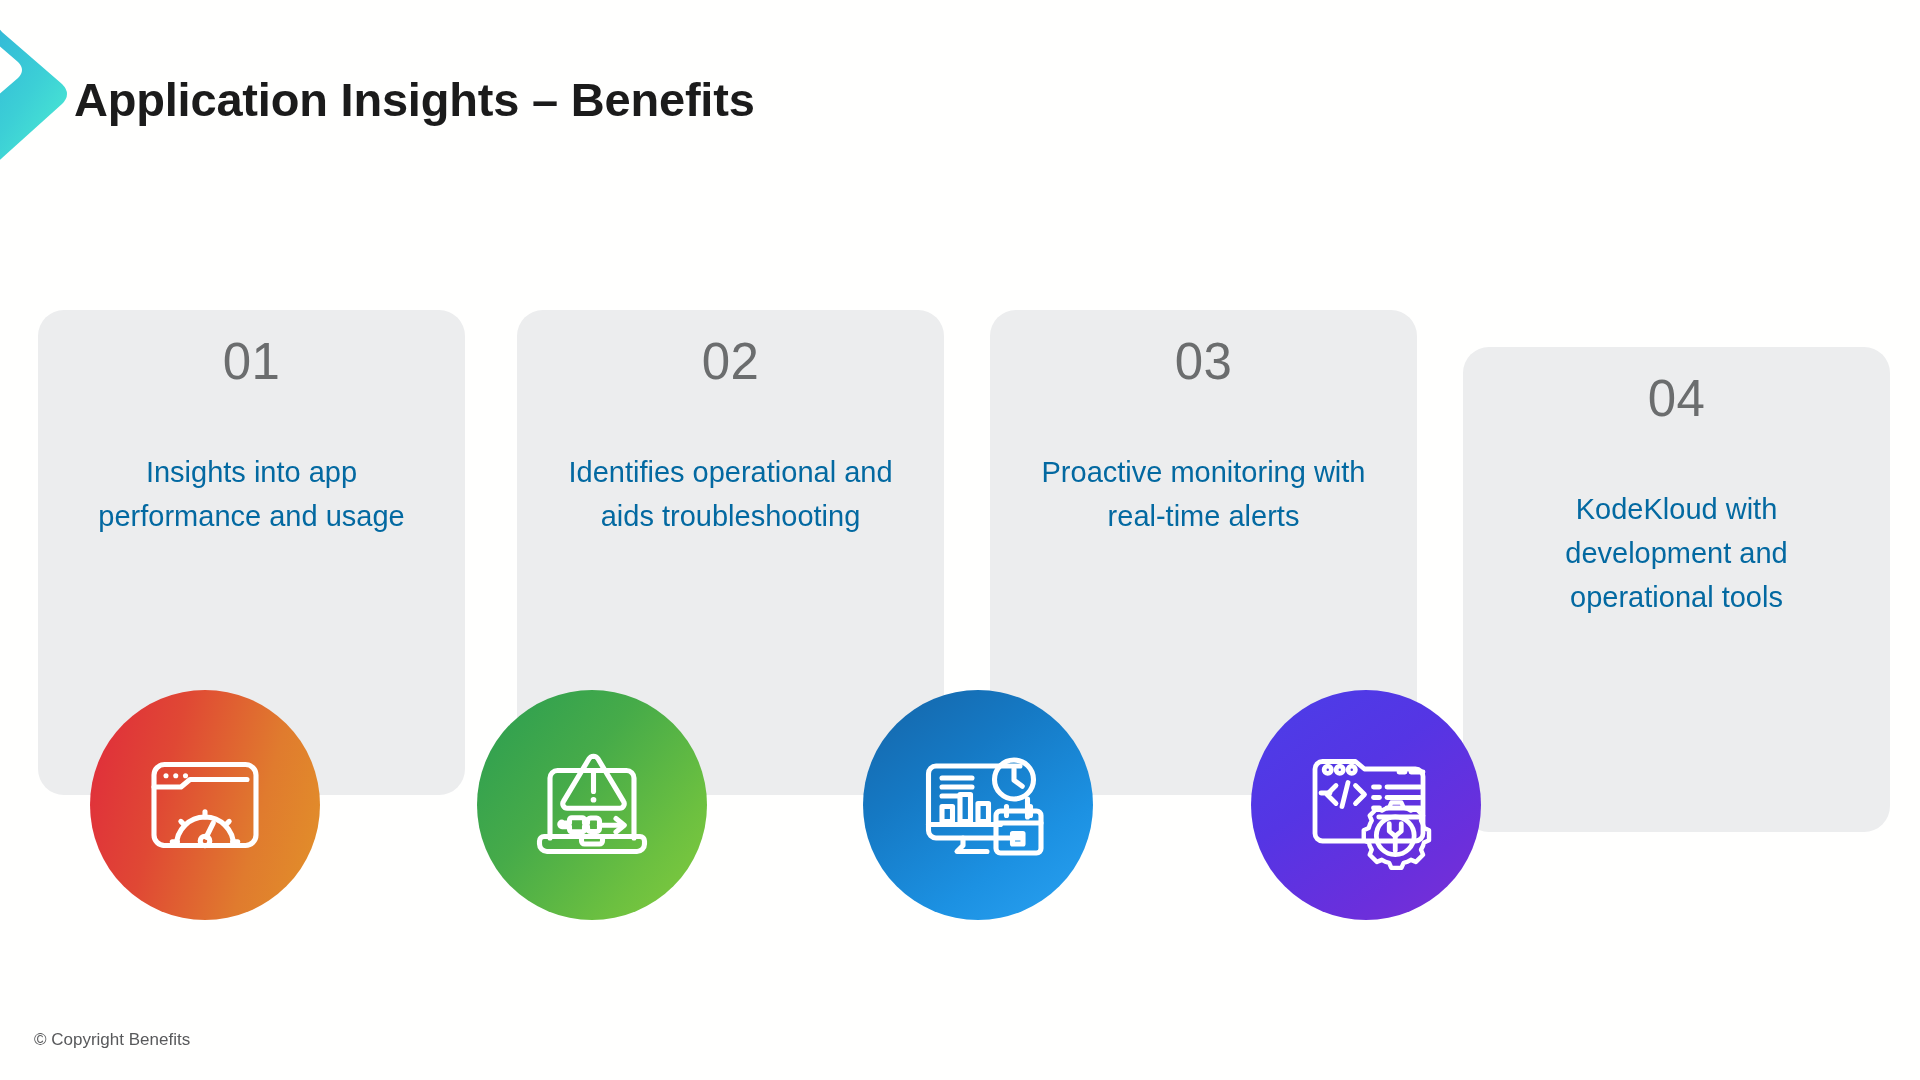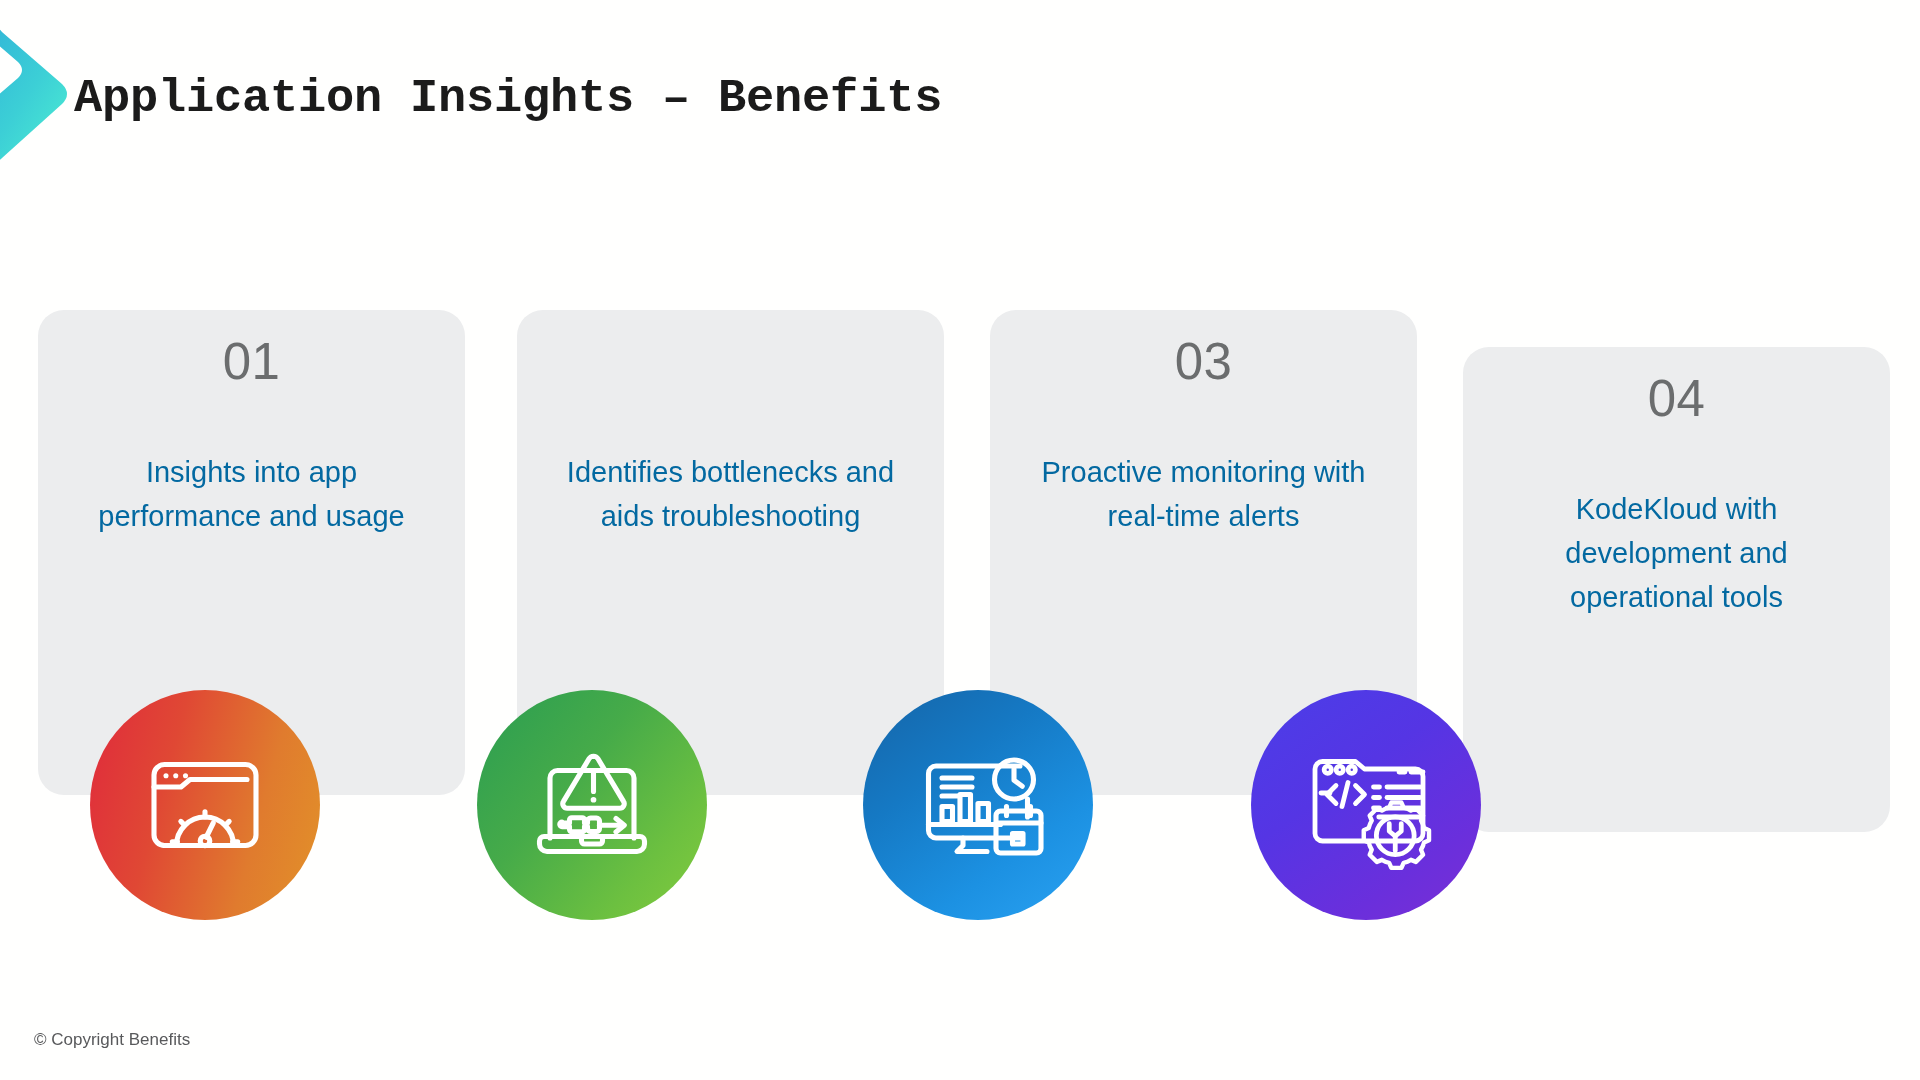--- a/index.html
+++ b/index.html
@@ -25,21 +25,21 @@
 
   
   .page-title {
     position:absolute;
     left:74px; top:72px;
     font-size:47px;
     font-weight:600;
     letter-spacing:-0.2px;
     color:#1b1b1b;
     white-space:nowrap;
-    font-family:Liberation Mono, monospace;
+    font-family:Liberation Sans, sans-serif;
   }
 
   
   .cards {
     position:absolute;
     left:0; top:310px;
     width:1920px; height:500px;
   }
   .card {
     position:absolute;
@@ -122,21 +122,22 @@
   <div class="page-title">Application Insights – Benefits</div>
 
   <div class="cards">
 
     <div class="card card-1">
       <div class="card-number">01</div>
       <div class="card-text">Insights into app performance and usage</div>
     </div>
 
     <div class="card card-2">
-      <div class="card-text">Identifies bottlenecks and aids troubleshooting</div>
+      <div class="card-number">02</div>
+      <div class="card-text">Identifies operational and aids troubleshooting</div>
     </div>
 
     <div class="card card-3">
       <div class="card-number">03</div>
       <div class="card-text">Proactive monitoring with real-time alerts</div>
     </div>
 
     <div class="card card-4">
       <div class="card-number">04</div>
       <div class="card-text">KodeKloud with development and operational tools</div>

